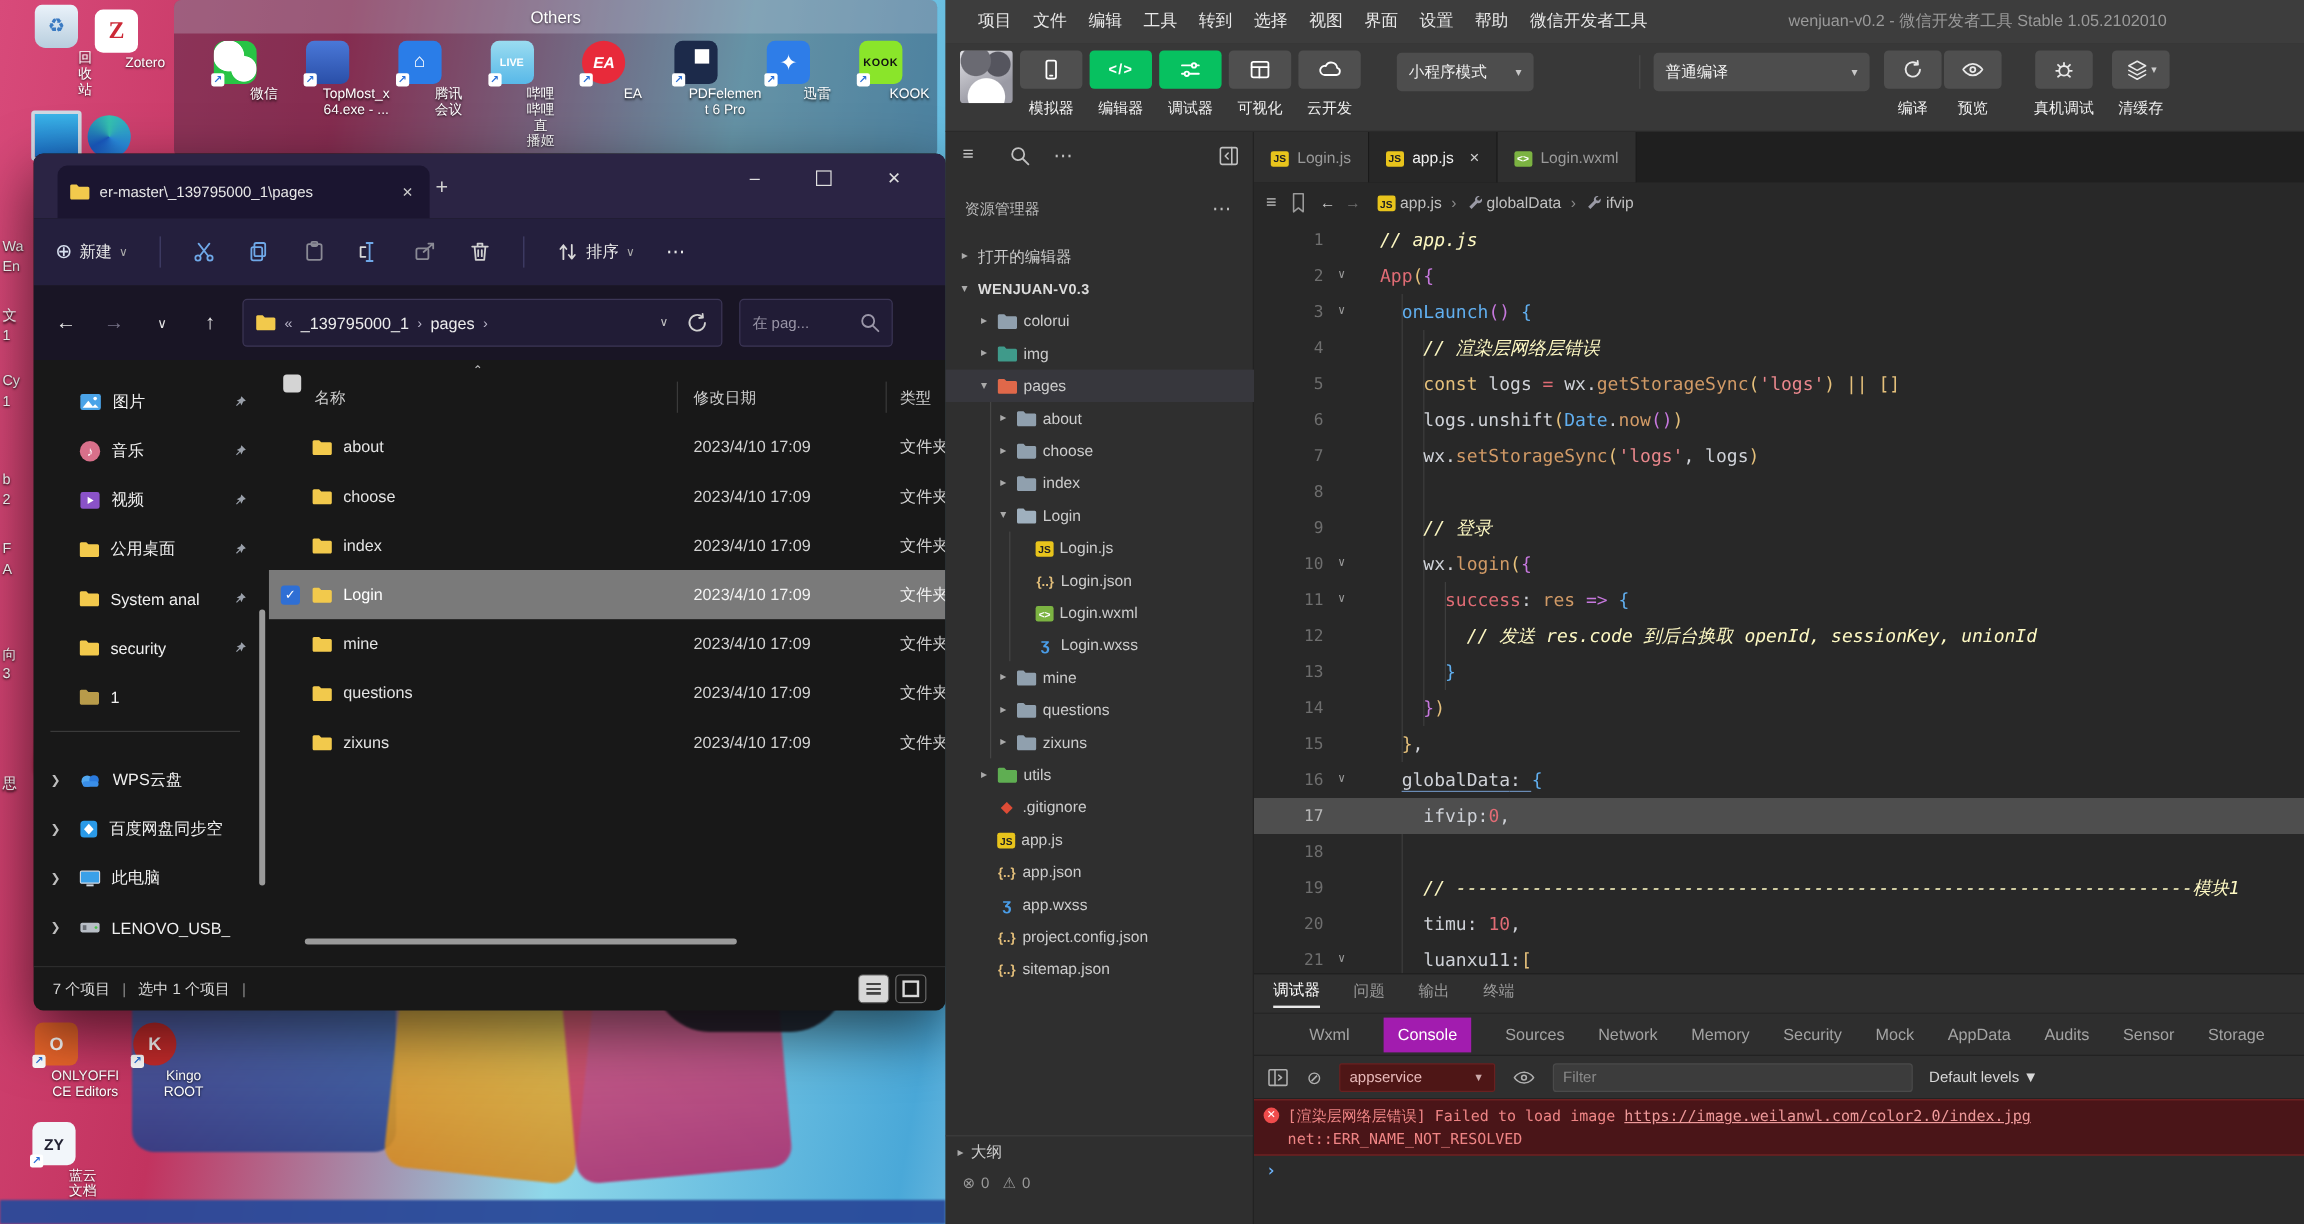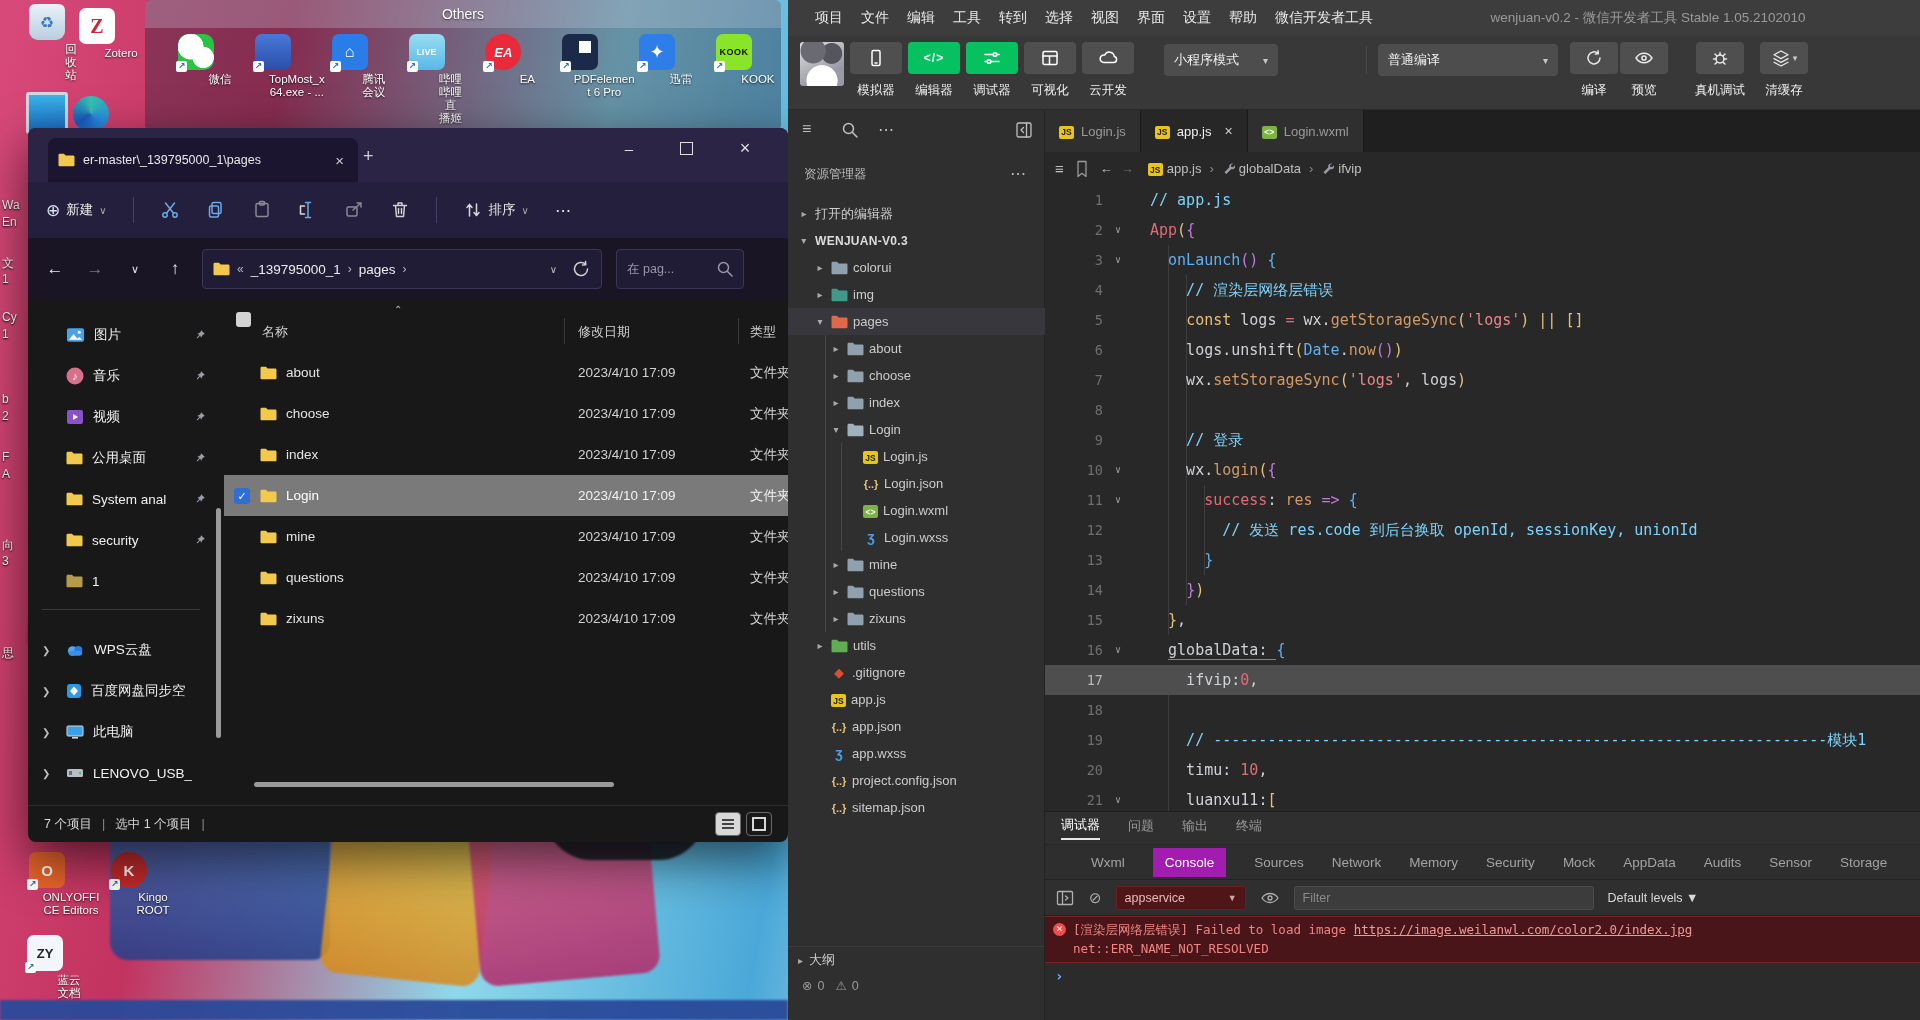--- a/index.html
+++ b/index.html
@@ -138,21 +138,21 @@
   .etab .close{font-size:14px;color:#d0d0d0;margin-left:6px;}
   #ecrumbs{position:absolute;left:0;top:42px;width:100%;height:33px;display:flex;align-items:center;padding-left:10px;gap:8px;color:#aaa;font-size:13px;box-sizing:border-box;}
   #code{position:absolute;left:0;top:75px;width:100%;bottom:208px;overflow:hidden;
     font-family:"DejaVu Sans Mono","Liberation Mono",monospace;font-size:15px;}
   .cline{position:absolute;left:0;width:100%;height:30px;line-height:30px;white-space:pre;}
   .cline .ln{position:absolute;left:0;width:58px;text-align:right;color:#6e6e6e;font-size:13.5px;}
   .cline .fold{position:absolute;left:62px;width:22px;text-align:center;color:#9a9a9a;font-size:10px;}
   .cline .ct{position:absolute;left:105px;}
   .cline.hl{background:#4e4e4e;}
   .cline.hl .ln{color:#b8b8b8;}
-  .cm{color:#7dd3fc;} .rd{color:#e06c75;} .bl{color:#61afef;} .gd{color:#e5c07b;}
+  .cm{color:#fef9c3;font-style:italic;} .rd{color:#e06c75;} .bl{color:#61afef;} .gd{color:#e5c07b;}
   .pk{color:#c678dd;} .or{color:#d19a66;} .st{color:#e8878c;} .pl{color:#cfd2d8;}
   .plu{color:#cfd2d8;border-bottom:1.5px solid #6a8bb5;}
   .iguide{position:absolute;width:1px;background:#3e3e3e;}
   
   #dbg{position:absolute;left:0;right:0;bottom:0;height:208px;background:#2f2f2f;border-top:1px solid #1f1f1f;}
   #dbg-tabs{position:absolute;left:0;top:0;height:32px;display:flex;align-items:center;gap:28px;padding-left:16px;}
   .dtab{color:#9a9a9a;font-size:13px;padding-bottom:4px;}
   .dtab.on{color:#fff;border-bottom:2px solid #e8e8e8;}
   #chrome-tabs{position:absolute;left:0;top:32px;width:100%;height:36px;background:#2e2e2e;border-top:1px solid #262626;border-bottom:1px solid #222;
     display:flex;align-items:center;gap:28px;padding-left:46px;overflow:hidden;box-sizing:border-box;}

